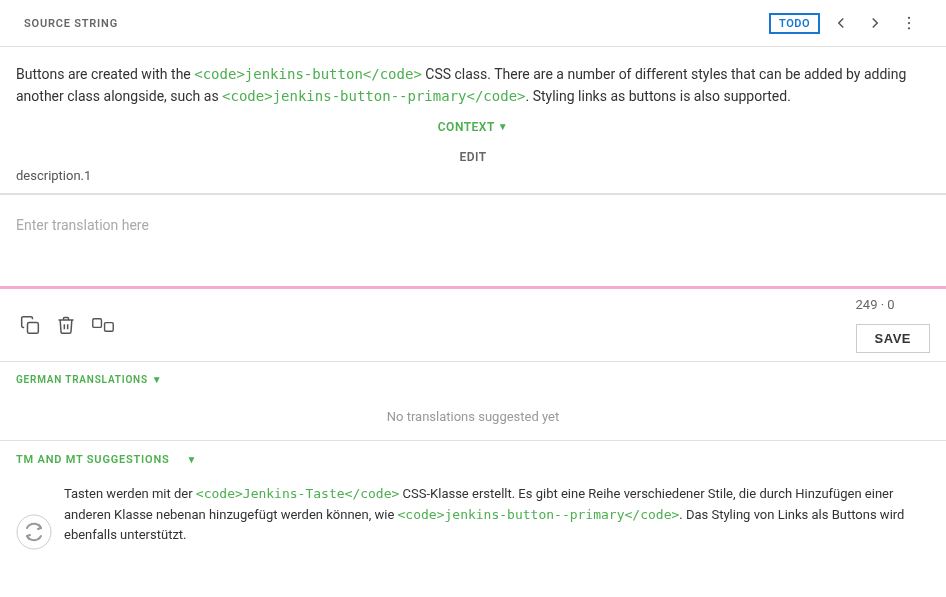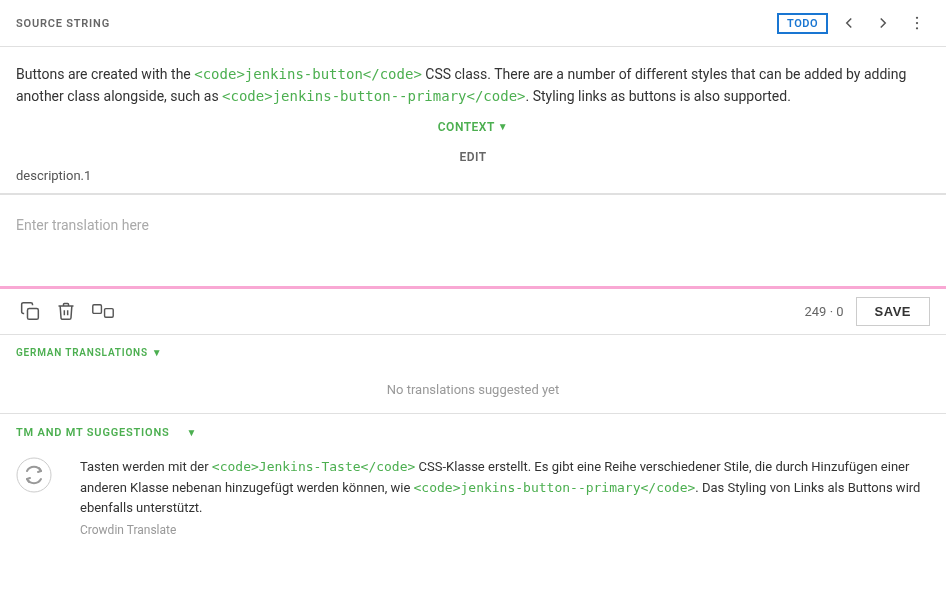--- a/index.html
+++ b/index.html
@@ -10,21 +10,21 @@
       background: #fff;
       width: 946px;
       min-height: 597px;
     }
 
     
     .header-bar {
       display: flex;
       align-items: center;
       justify-content: space-between;
-      padding: 10px 16px;
+      padding: 10px 24px;
       border-bottom: 1px solid #e0e0e0;
     }
     .header-title {
       font-size: 11px;
       font-weight: 600;
       letter-spacing: 0.8px;
       color: #666;
       text-transform: uppercase;
     }
     .header-actions {
@@ -135,22 +135,23 @@
       padding: 8px 16px;
       border-bottom: 1px solid #e0e0e0;
     }
     .toolbar-left {
       display: flex;
       align-items: center;
       gap: 8px;
     }
     .toolbar-right {
       display: flex;
-      align-items: center;
+      align-items: flex-start;
       gap: 12px;
+      flex-direction: column;
     }
     .char-count {
       font-size: 13px;
       color: #666;
     }
     .save-btn {
       background: none;
       border: 1px solid #ccc;
       color: #333;
       font-size: 13px;
@@ -209,22 +210,22 @@
       font-size: 11px;
       font-weight: 600;
       letter-spacing: 0.8px;
       color: #4caf50;
       text-transform: uppercase;
     }
 
     
     .suggestion-item {
       display: flex;
-      align-items: flex-start;
-      gap: 28px;
+      align-items: flex-end;
+      gap: 12px;
       padding: 10px 16px 16px 16px;
     }
     .suggestion-avatar {
       width: 36px;
       height: 36px;
       flex-shrink: 0;
       display: flex;
       align-items: center;
       justify-content: center;
     }
@@ -357,15 +358,14 @@
       <path d="M11 14 A8 8 0 0 1 25 14" fill="none" stroke="#999" stroke-width="2" stroke-linecap="round"></path>
       <polyline points="23,11 25,14 22,15" fill="none" stroke="#999" stroke-width="2" stroke-linecap="round" stroke-linejoin="round"></polyline>
       <path d="M25 22 A8 8 0 0 1 11 22" fill="none" stroke="#999" stroke-width="2" stroke-linecap="round"></path>
       <polyline points="13,25 11,22 14,21" fill="none" stroke="#999" stroke-width="2" stroke-linecap="round" stroke-linejoin="round"></polyline>
     </svg>
   </div>
   <div class="suggestion-content">
     <div class="suggestion-text">
       <span>Tasten werden mit der </span><span class="code-tag">&lt;code&gt;Jenkins-Taste&lt;/code&gt;</span><span> CSS-Klasse erstellt. Es gibt eine Reihe verschiedener Stile, die durch Hinzufügen einer anderen Klasse nebenan hinzugefügt werden können, wie </span><span class="code-tag">&lt;code&gt;jenkins-button--primary&lt;/code&gt;</span><span>. Das Styling von Links als Buttons wird ebenfalls unterstützt.</span>
     </div>
-    <div class="suggestion-source">Crowdin Translate</div>
   </div>
 </div>
 
 </body></html>

